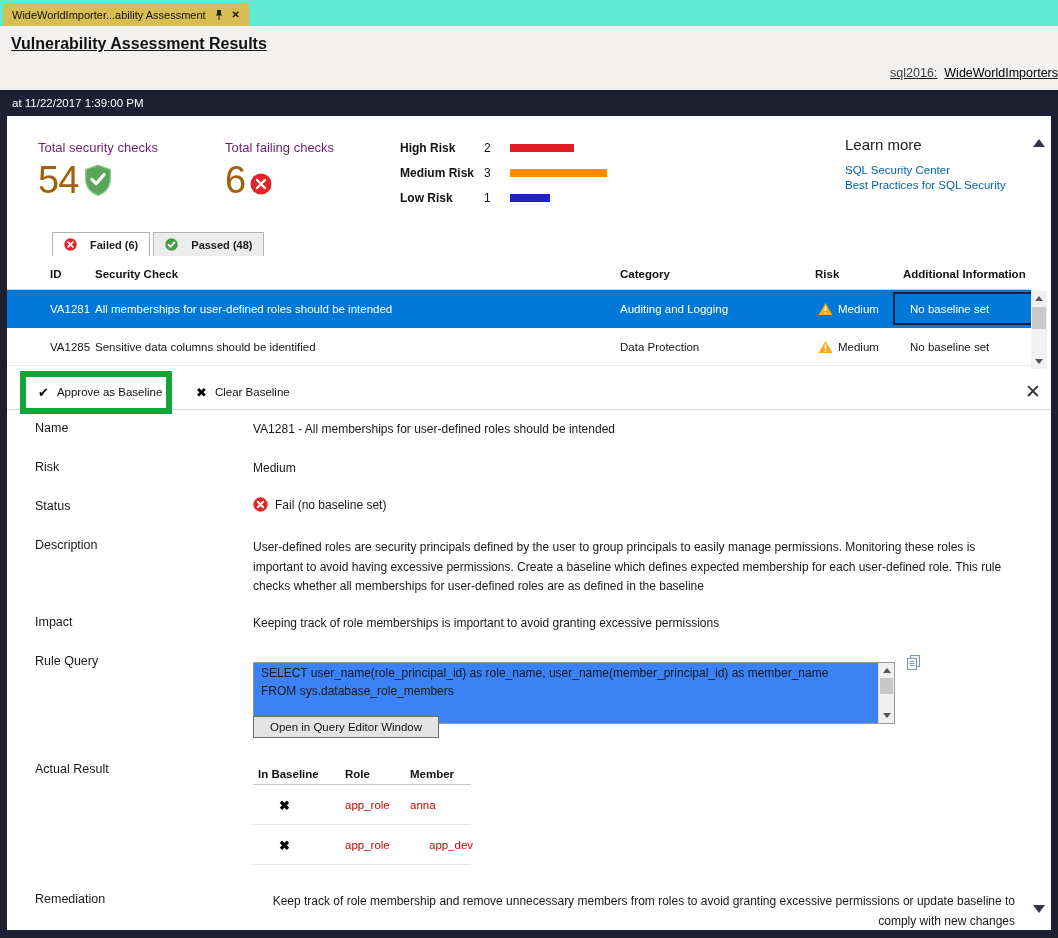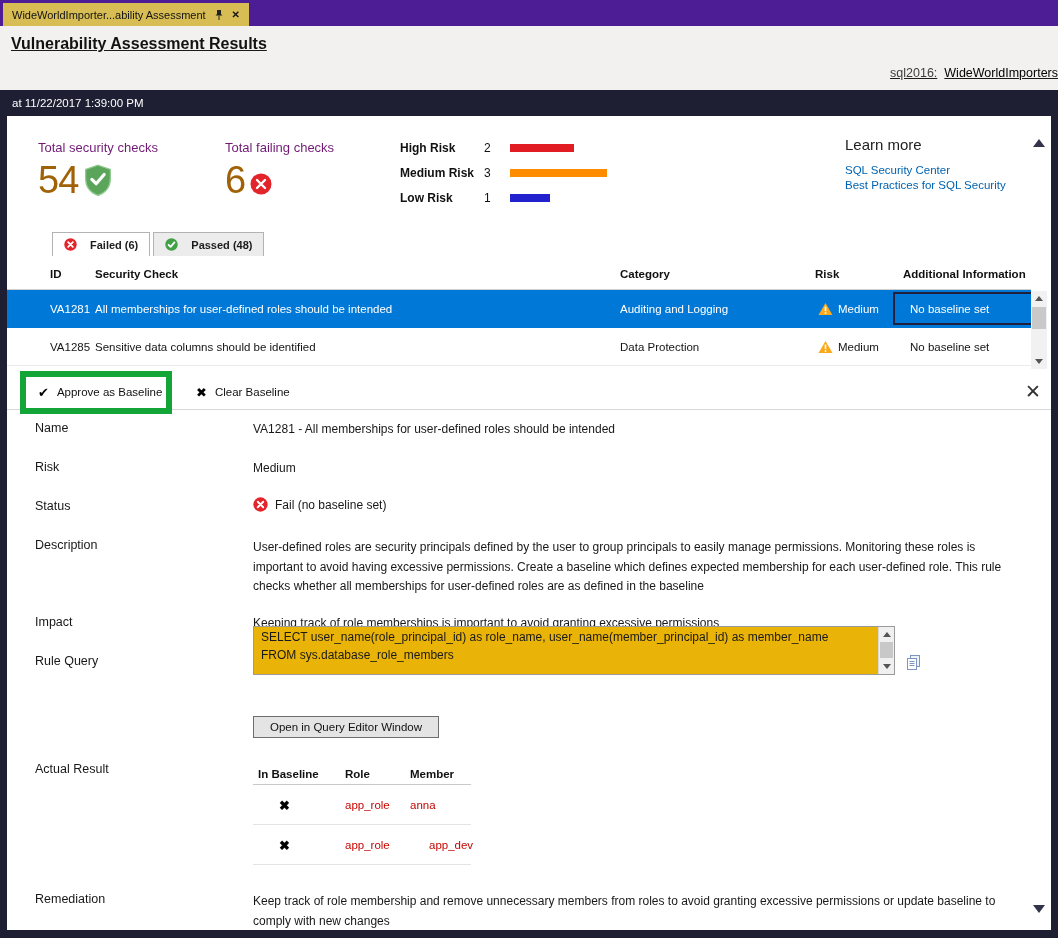--- a/index.html
+++ b/index.html
@@ -2,21 +2,21 @@
 <html><head>
 <meta charset="utf-8">
 <style>
   * { margin:0; padding:0; box-sizing:border-box; }
   html,body { width:1058px; height:938px; overflow:hidden; }
   body { font-family:"Liberation Sans", sans-serif; background:#1f1f33; position:relative; color:#1a1a1a; }
 
   .window { position:absolute; inset:0; background:#1f1f33; }
 
   
-  .tabbar { position:absolute; top:0; left:0; right:0; height:26px; background:#4c1d95; }
+  .tabbar { position:absolute; top:0; left:0; right:0; height:26px; background:#5eead4; }
   .doc-tab { position:absolute; left:3px; top:3px; height:23px; background:#d8bd54; display:flex; align-items:center; gap:8px; padding:0 9px; font-size:11px; color:#131313; cursor:pointer; }
   .doc-tab-close { font-size:10px; font-weight:700; cursor:pointer; }
 
   
   .header { position:absolute; top:26px; left:0; right:0; height:64px; background:#f2f1f0; padding:9px 0 0 11px;text-decoration:underline; }
   .page-title { font-size:16px; font-weight:700; color:#121212; }
   .server-line { margin-top:13px; font-size:12.5px; color:#000;text-align:right; }
   .server-label { color:#3d3d3d; margin-right:7px; }
   .timebar { position:absolute; top:90px; left:0; right:0; height:26px; background:#1f1f33; color:#ffffff; font-size:11.5px; line-height:26px; padding-left:12px; }
 
@@ -71,21 +71,21 @@
   .tool-glyph { font-size:13px; color:#000; }
   .panel-close { position:absolute; right:10px; top:6px; font-size:19px; color:#333; cursor:pointer; }
 
   
   .flabel { position:absolute; left:28px; font-size:12.5px; color:#181818; white-space:nowrap; }
   .fvalue { position:absolute; left:246px; font-size:12px; color:#181818; white-space:nowrap; }
   .fpara { position:absolute; left:246px; width:762px; font-size:12px; line-height:19.5px; color:#181818; white-space:normal; }
   .status-row { position:absolute; left:246px; display:flex; align-items:center; gap:7px; font-size:12px; color:#181818; }
 
   
-  .query-box { position:absolute; left:246px; top:510px; width:642px; height:49px; border:1px solid #9a9a9a; background:#eab308; font-size:12px; line-height:17.5px; padding:2px 20px 2px 7px; overflow:hidden; cursor:text; }
+  .query-box { position:absolute; left:246px; top:546px; width:642px; height:62px; border:1px solid #9a9a9a; background:#3b82f6; font-size:12px; line-height:17.5px; padding:2px 20px 2px 7px; overflow:hidden; cursor:text; }
   .q-line { white-space:nowrap; }
   .q-sb { position:absolute; right:0; top:0; bottom:0; width:16px; background:#f0f0f0; border-left:1px solid #d9d9d9; cursor:pointer; }
   .q-sb .sb-top { position:absolute; top:1px; left:0; width:15px; height:13px; display:flex; align-items:center; justify-content:center; }
   .q-sb .sb-bottom { position:absolute; bottom:1px; left:0; width:15px; height:13px; display:flex; align-items:center; justify-content:center; }
   .q-sb .sb-thumb { position:absolute; top:15px; left:1px; width:13px; height:16px; background:#c8c8c8; }
   .copy-btn { position:absolute; left:898px; top:538px; line-height:0; cursor:pointer; }
 
   .open-query-btn { position:absolute; left:246px; top:600px; width:186px; height:22px; background:#e4e4e4; border:1px solid #6e6e6e; font-family:"Liberation Sans", sans-serif; font-size:11.5px; color:#111; cursor:pointer; }
 
   
@@ -325,19 +325,19 @@
         <span class="ar-red" style="left:157px;">anna</span>
       </div>
       <div class="ar-row">
         <span class="ar-x">✖</span>
         <span class="ar-red" style="left:92px;">app_role</span>
         <span class="ar-red" style="left:157px;margin-left:19px;">app_dev</span>
       </div>
     </div>
 
     <div class="flabel" style="top:776px;">Remediation</div>
-    <div class="fpara" style="top:776px;">Keep track of role membership and remove unnecessary members from roles to avoid granting excessive permissions or update baseline to comply with new changes</div>
+    <div class="fpara" style="top:776px;text-align:right;">Keep track of role membership and remove unnecessary members from roles to avoid granting excessive permissions or update baseline to comply with new changes</div>
 
   </div>
 
   <div class="annotation-box"></div>
 
 </div>
 
 </body></html>

